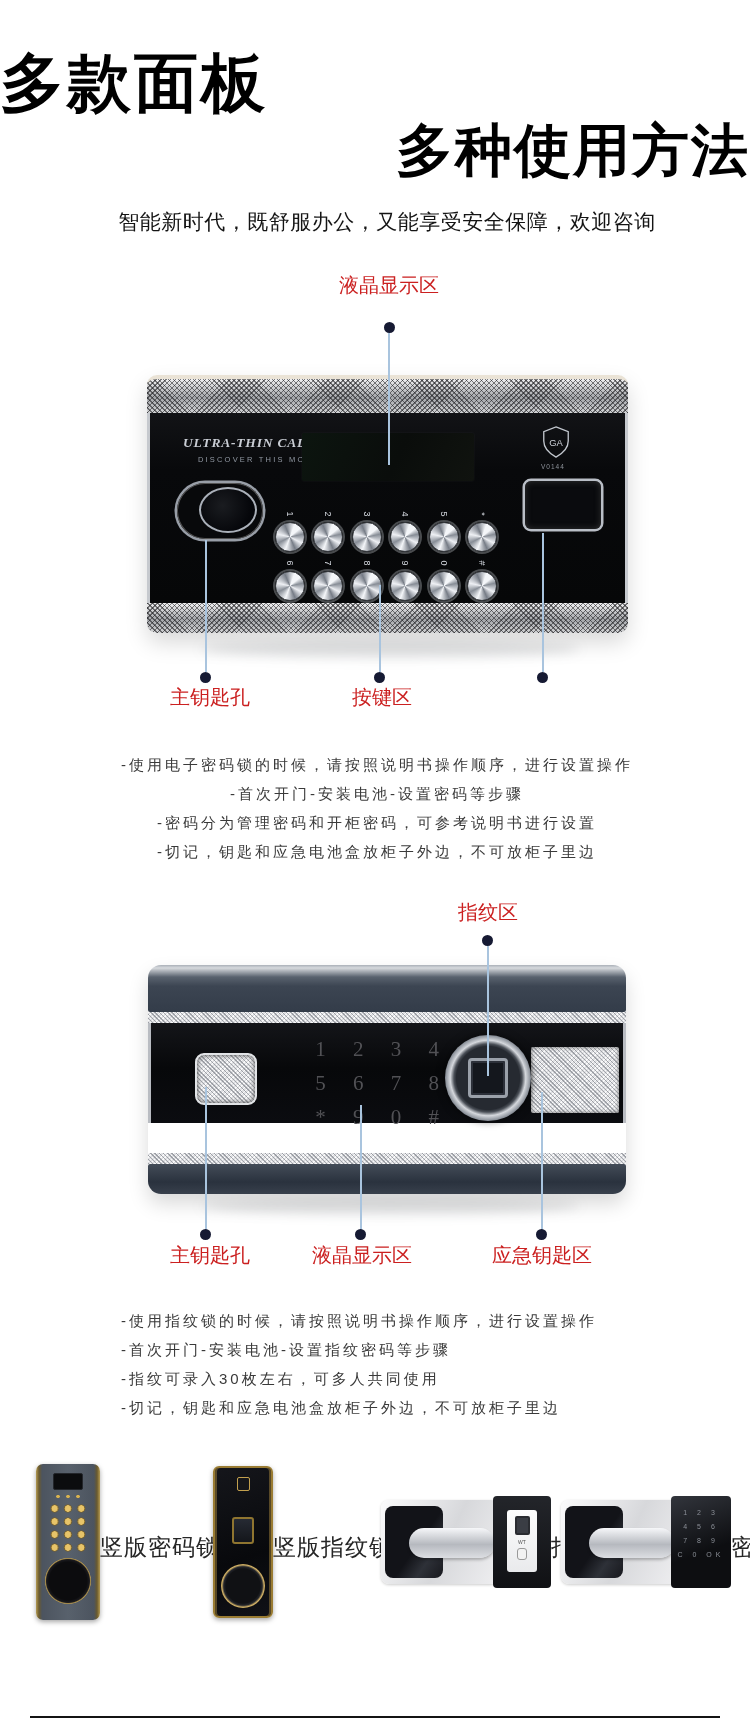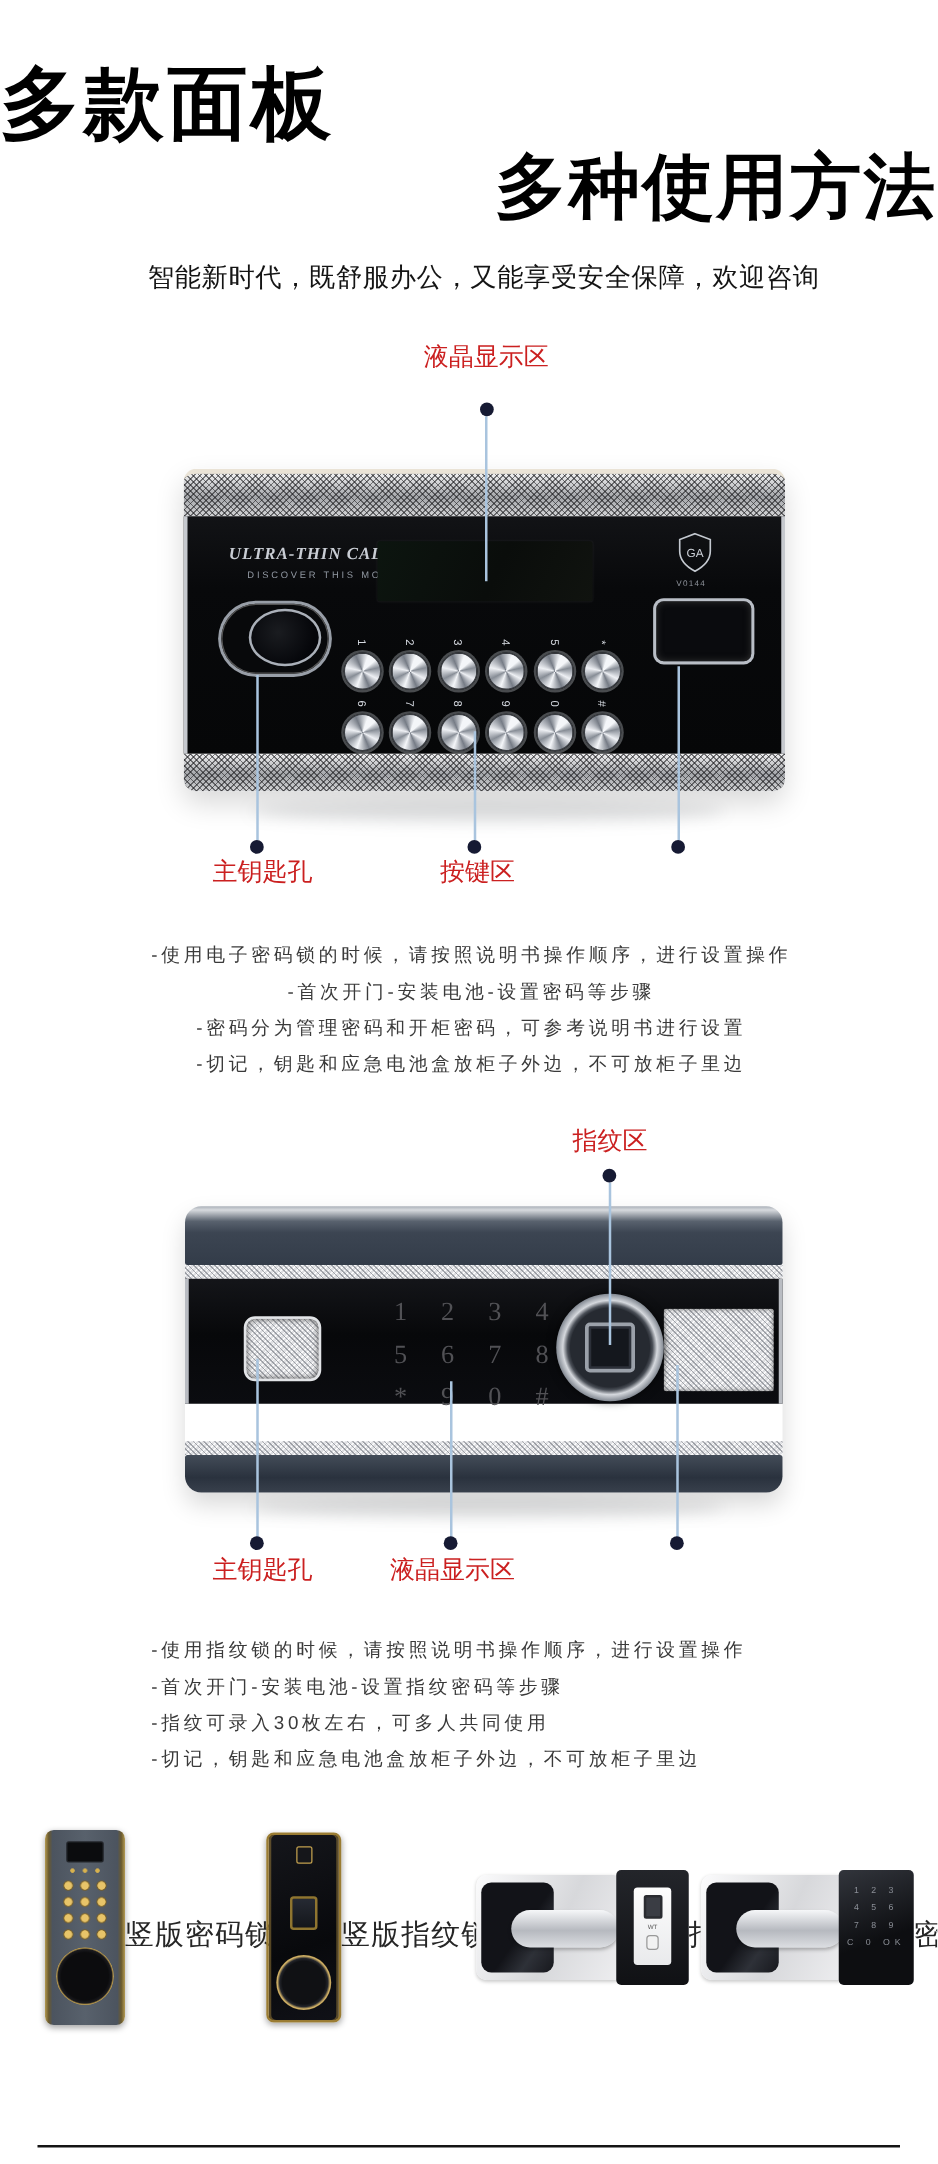--- a/index.html
+++ b/index.html
@@ -284,20 +284,21 @@
   <div class="refl r2"></div>
 
   <div class="vline l6"></div>
   <div class="dot d6"></div>
   <div class="vline l7"></div>
   <div class="dot d7"></div>
   <div class="vline l8"></div>
   <div class="dot d8"></div>
   <div class="callout s2-keyhole">主钥匙孔</div>
   <div class="callout s2-lcd">液晶显示区</div>
+  <div class="callout s2-emerg">应急钥匙区</div>
 
   <div class="notes n2">
     <div>-使用指纹锁的时候，请按照说明书操作顺序，进行设置操作</div>
     <div>-首次开门-安装电池-设置指纹密码等步骤</div>
     <div>-指纹可录入30枚左右，可多人共同使用</div>
     <div>-切记，钥匙和应急电池盒放柜子外边，不可放柜子里边</div>
   </div>
 
   <div class="gc gc1">
     <div class="thumb">

